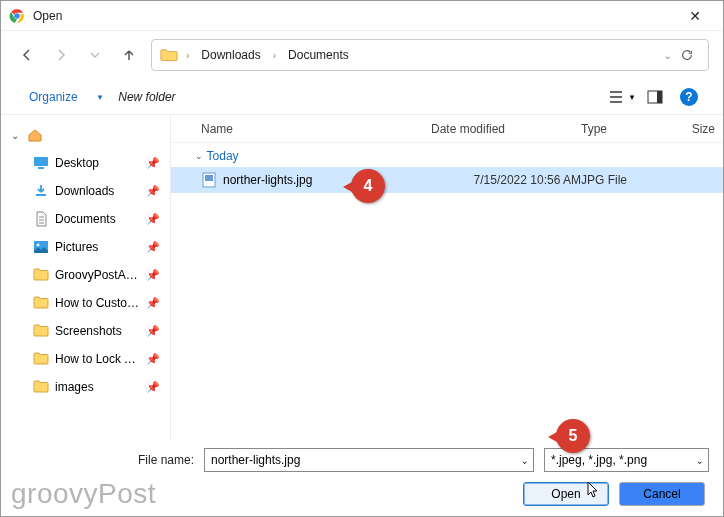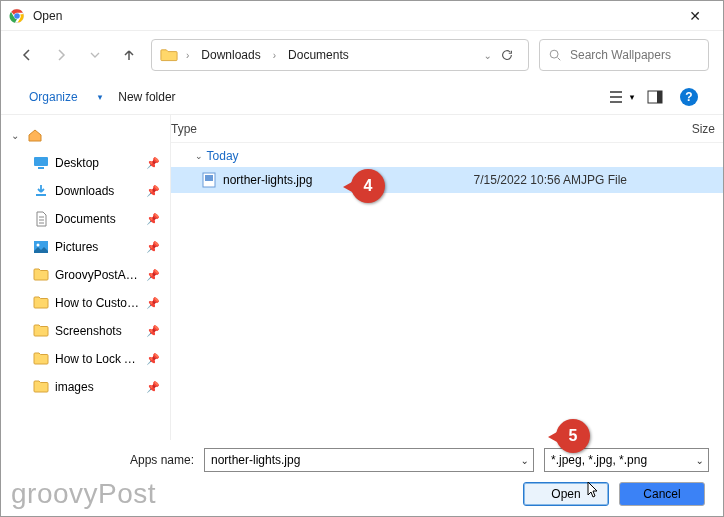--- a/index.html
+++ b/index.html
@@ -14,21 +14,21 @@
   .navbtn.disabled { color:#bbb; }
   .breadcrumb-box { flex:1; height:32px; border:1px solid #ccc; border-radius:4px; display:flex; align-items:center; padding:0 8px; gap:8px; }
   .breadcrumb-box .folder-ic { width:18px; height:14px; }
   .bc-seg { font-size:12px; color:#222; padding:2px 4px; }
   .bc-sep { color:#888; font-size:10px; }
   .refresh { width:20px; text-align:center; }
   .search-box { width:170px; height:32px; border:1px solid #ccc; border-radius:4px; display:flex; align-items:center; padding:0 8px; gap:6px; }
   .search-box input { border:none; outline:none; font-size:12px; width:100%; background:transparent; color:#888; }
   .toolbar { height:36px; display:flex; align-items:center; padding:0 20px 0 20px; border-bottom:1px solid #eee; }
   .tbtn { font-size:12px; color:#1a6bc7; padding:4px 8px; display:flex; align-items:center; gap:20px; cursor:pointer; }
-  .tbtn.black { color:#222; }
+  .tbtn.black { color:#222;font-style:italic; }
   .toolbar .spacer { flex:1; }
   .tool-ic { width:28px; height:24px; display:flex; align-items:center; justify-content:center; margin-left:6px; }
   .help-ic { width:18px; height:18px; border-radius:50%; background:#0b77d6; color:#fff; font-size:12px; font-weight:bold; display:flex; align-items:center; justify-content:center; }
   .body { flex:1; display:flex; min-height:0; }
   .sidebar { width:170px; border-right:1px solid #eee; padding:6px 0; overflow:hidden; }
   .side-row { display:flex; align-items:center; height:28px; padding:0 10px; font-size:12px; gap:6px; white-space:nowrap; overflow:hidden; }
   .side-row .chev { width:10px; color:#555; font-size:10px; }
   .side-row .lbl { flex:1; overflow:hidden; text-overflow:ellipsis; }
   .pin { color:#888; font-size:11px; }
   .ic { width:16px; height:16px; flex:0 0 16px; }
@@ -112,29 +112,20 @@
       <span class="bc-sep">›</span>
       <span class="bc-seg">Documents</span>
       <span style="flex:1"></span>
       <span class="bc-sep">⌄</span>
       <span class="refresh">
           <svg width="14" height="14" viewBox="0 0 16 16">
             <path d="M13 8a5 5 0 1 1-1.5-3.5M13 3v3h-3" stroke="#555" stroke-width="1.3" fill="none"></path>
           </svg>
         </span>
     </div>
-    <div class="search-box">
-      <span>
-          <svg width="14" height="14" viewBox="0 0 16 16">
-            <circle cx="7" cy="7" r="4.5" stroke="#888" fill="none"></circle>
-            <path d="M11 11l3 3" stroke="#888"></path>
-          </svg>
-        </span>
-      <input placeholder="Search Wallpapers" style="">
-    </div>
   </div>
 
   <div class="toolbar">
     <span class="tbtn">
         <span>Organize</span>
         <span style="font-size:9px">▾</span>
       </span>
     <span class="tbtn black">New folder</span>
     <span class="spacer"></span>
     <span class="tool-ic">
@@ -246,20 +237,22 @@
               <path d="M1 3a1 1 0 0 1 1-1h4l1.5 1.5H14a1 1 0 0 1 1 1V12a1 1 0 0 1-1 1H2a1 1 0 0 1-1-1z" fill="#ffd76a" stroke="#d9a43b"></path>
             </svg>
           </span>
         <span class="lbl">images</span>
         <span class="pin">📌</span>
       </div>
     </div>
 
     <div class="filepanel">
       <div class="colhead">
+        <span class="col-name">Name</span>
+        <span class="col-date">Date modified</span>
         <span class="col-type">Type</span>
         <span class="col-size">Size</span>
       </div>
       <div class="group">
         <span class="gchev">⌄</span>
         <span>Today</span>
       </div>
       <div class="filerow">
         <span class="fname">
           <span class="ic">
@@ -272,21 +265,21 @@
         </span>
         <span class="fdate">7/15/2022 10:56 AM</span>
         <span class="ftype">JPG File</span>
       </div>
       <div class="filespace"></div>
     </div>
   </div>
 
   <div class="footer">
     <div class="fn-row">
-      <span class="fn-label">Apps name:</span>
+      <span class="fn-label">File name:</span>
       <div class="fn-input-wrap">
         <input value="norther-lights.jpg" style="">
         <span class="dd-caret">⌄</span>
       </div>
       <div class="filter-wrap">
         <span>*.jpeg, *.jpg, *.png</span>
         <span class="dd-caret">⌄</span>
       </div>
     </div>
     <div class="btn-row">

